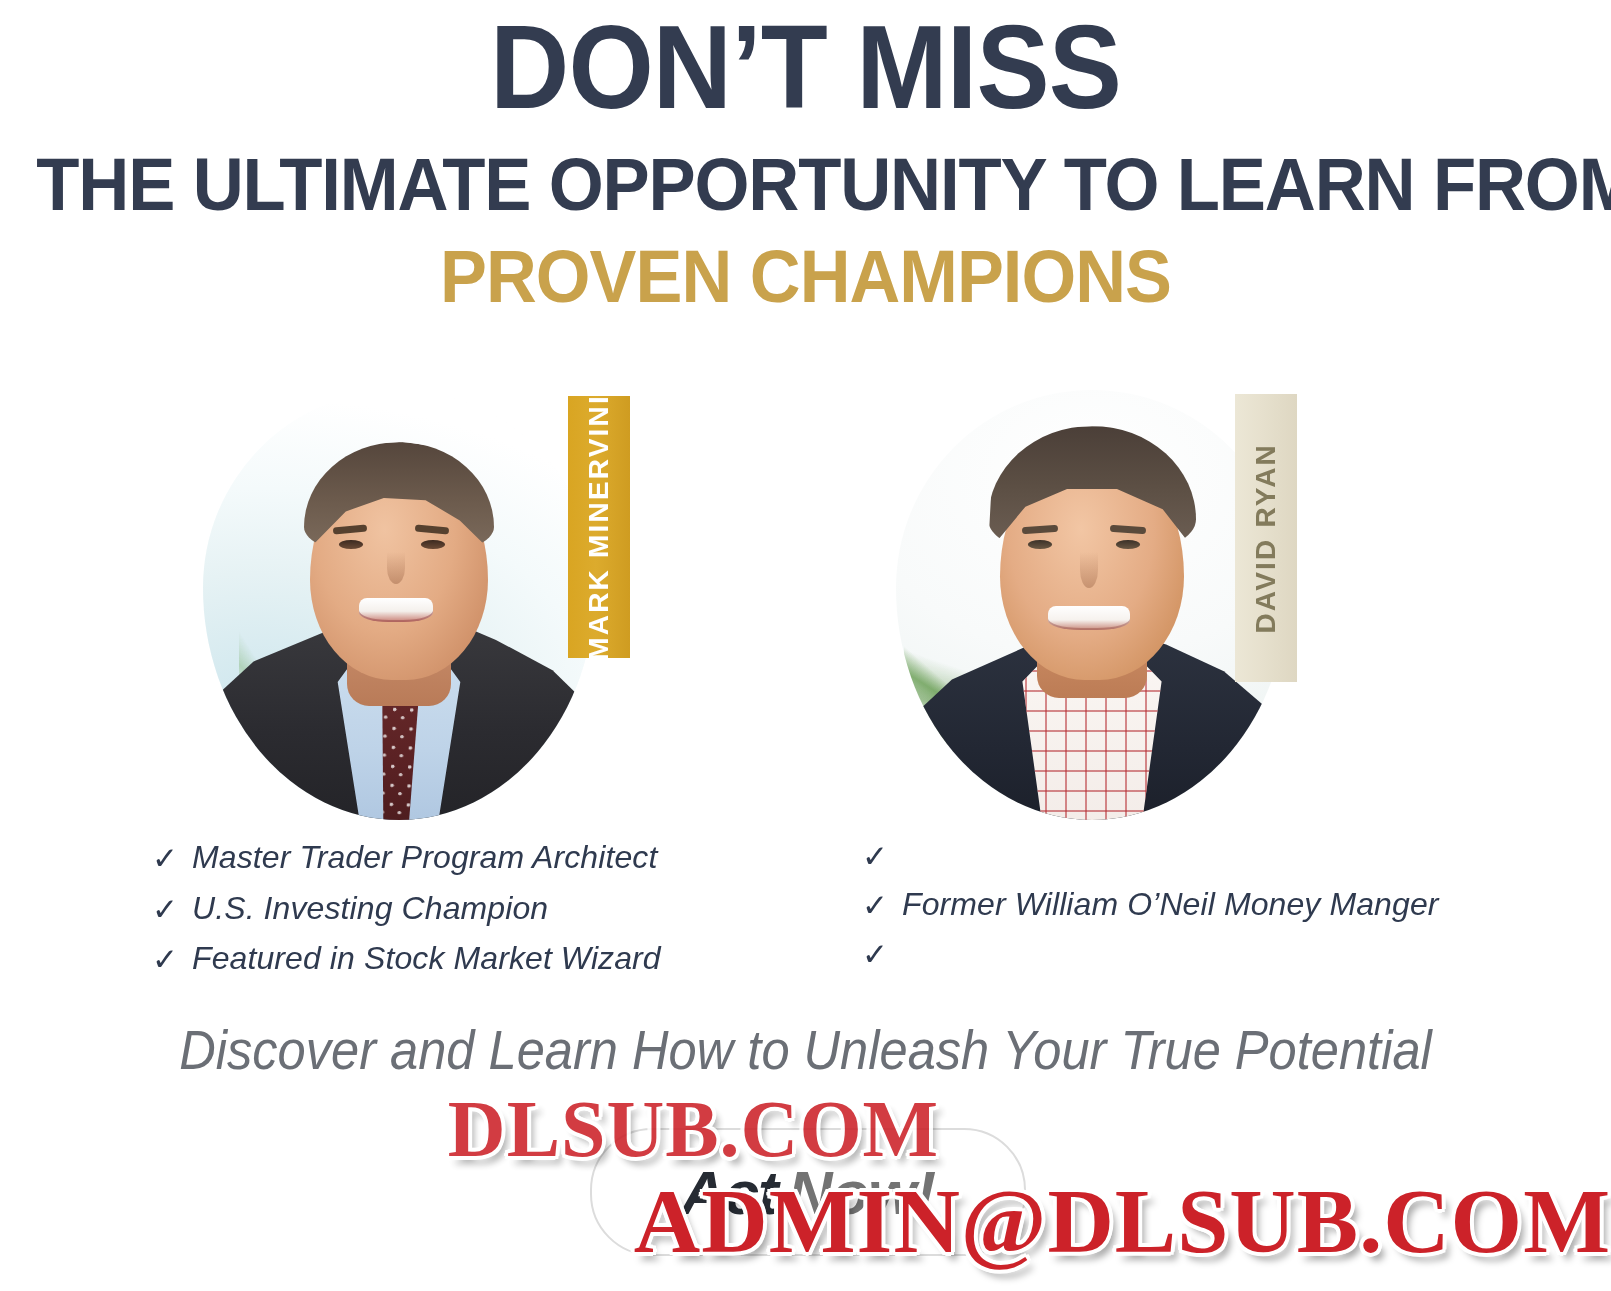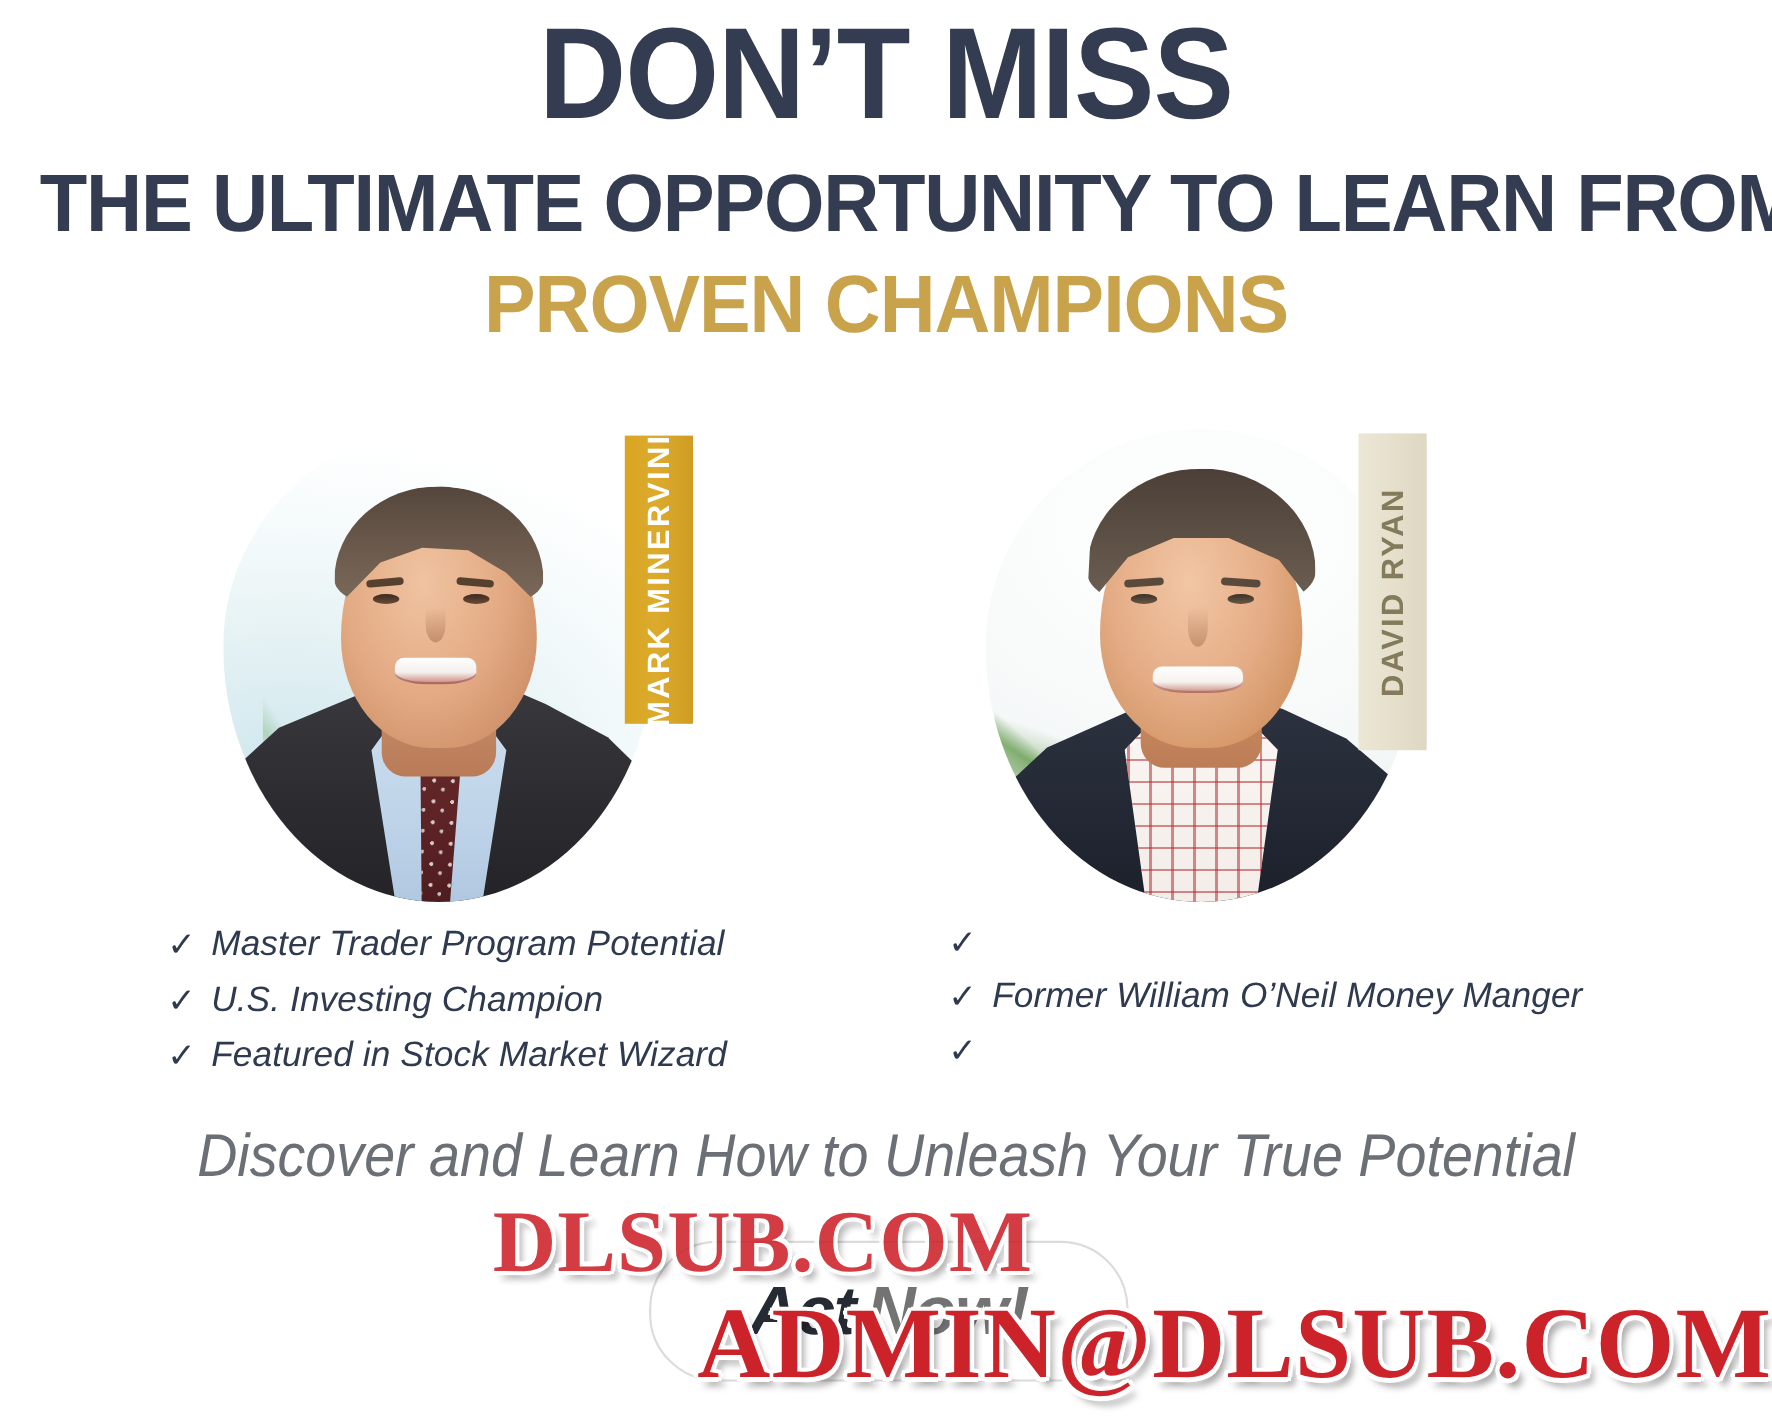--- a/index.html
+++ b/index.html
@@ -402,21 +402,21 @@
     </div>
   </div>
   <div class="name-banner cream">
     <span class="vtext">DAVID RYAN</span>
   </div>
 </div>
 
 <div class="bullets left">
   <div class="bullet-row">
     <span class="check">✓</span>
-    <span class="bullet-text">Master Trader Program Potential</span>
+    <span class="bullet-text">Master Trader Program Architect</span>
   </div>
   <div class="bullet-row">
     <span class="check">✓</span>
     <span class="bullet-text">U.S. Investing Champion</span>
   </div>
   <div class="bullet-row">
     <span class="check">✓</span>
     <span class="bullet-text">Featured in Stock Market Wizard</span>
   </div>
 </div>

